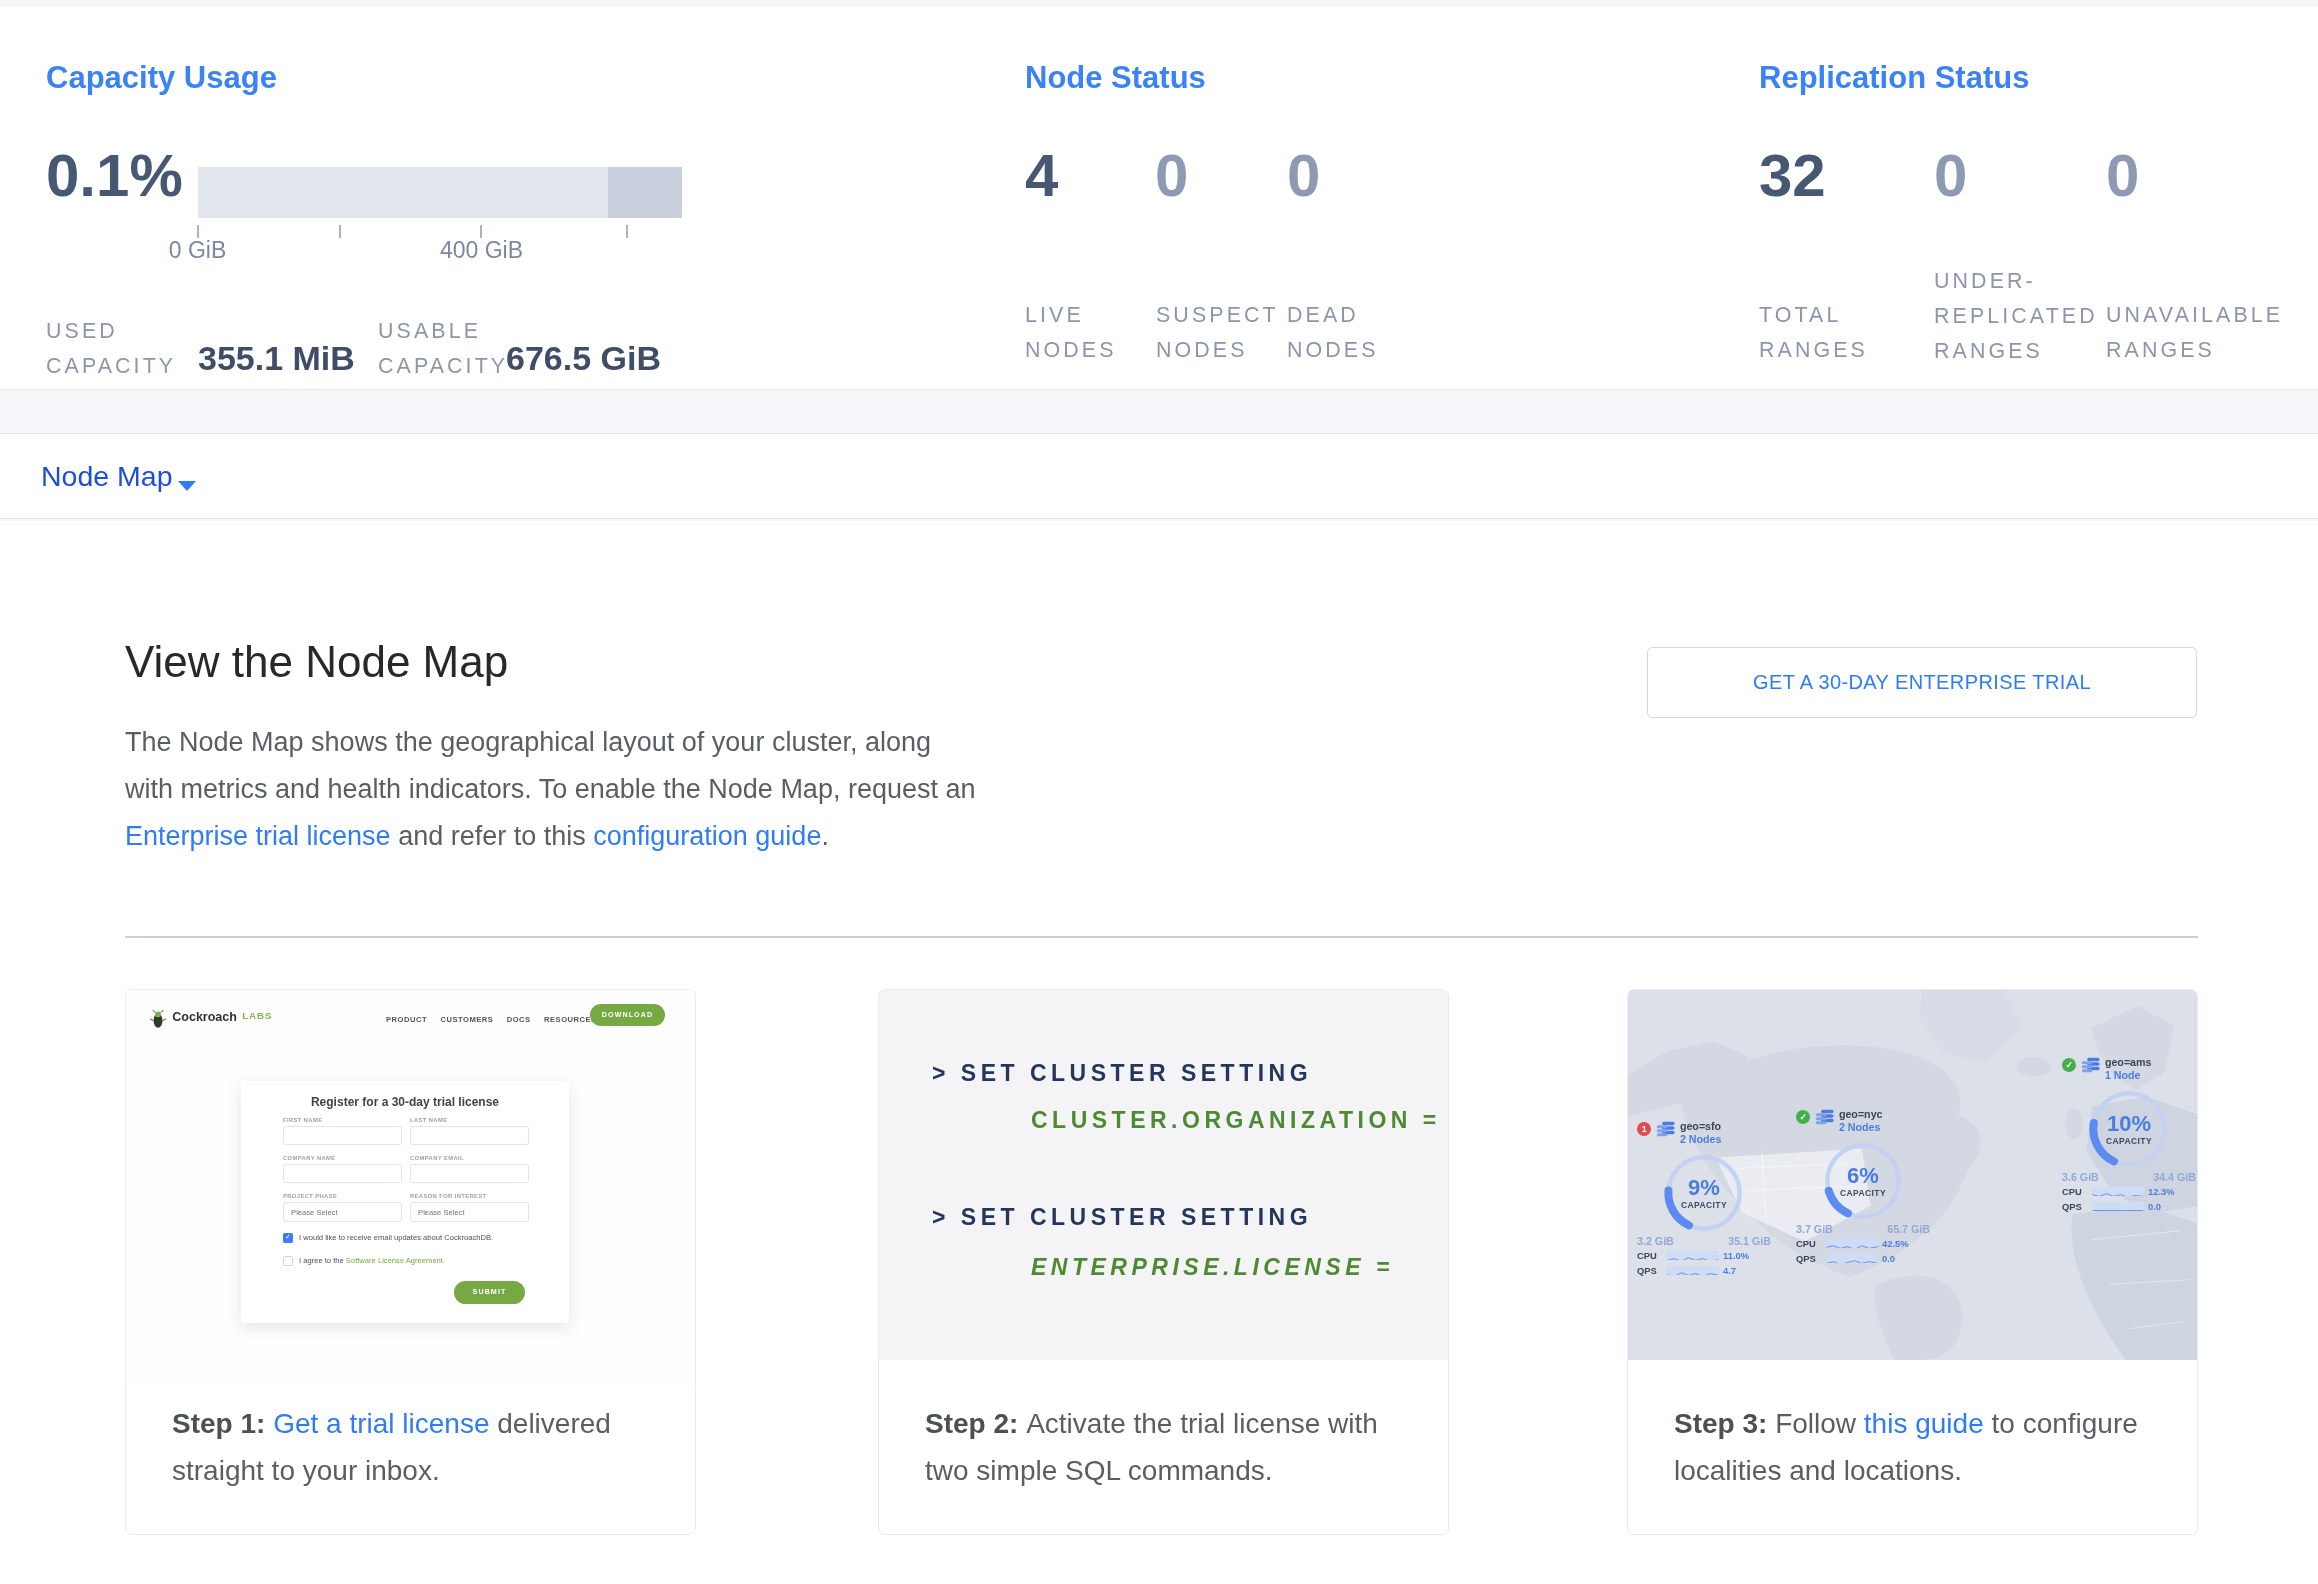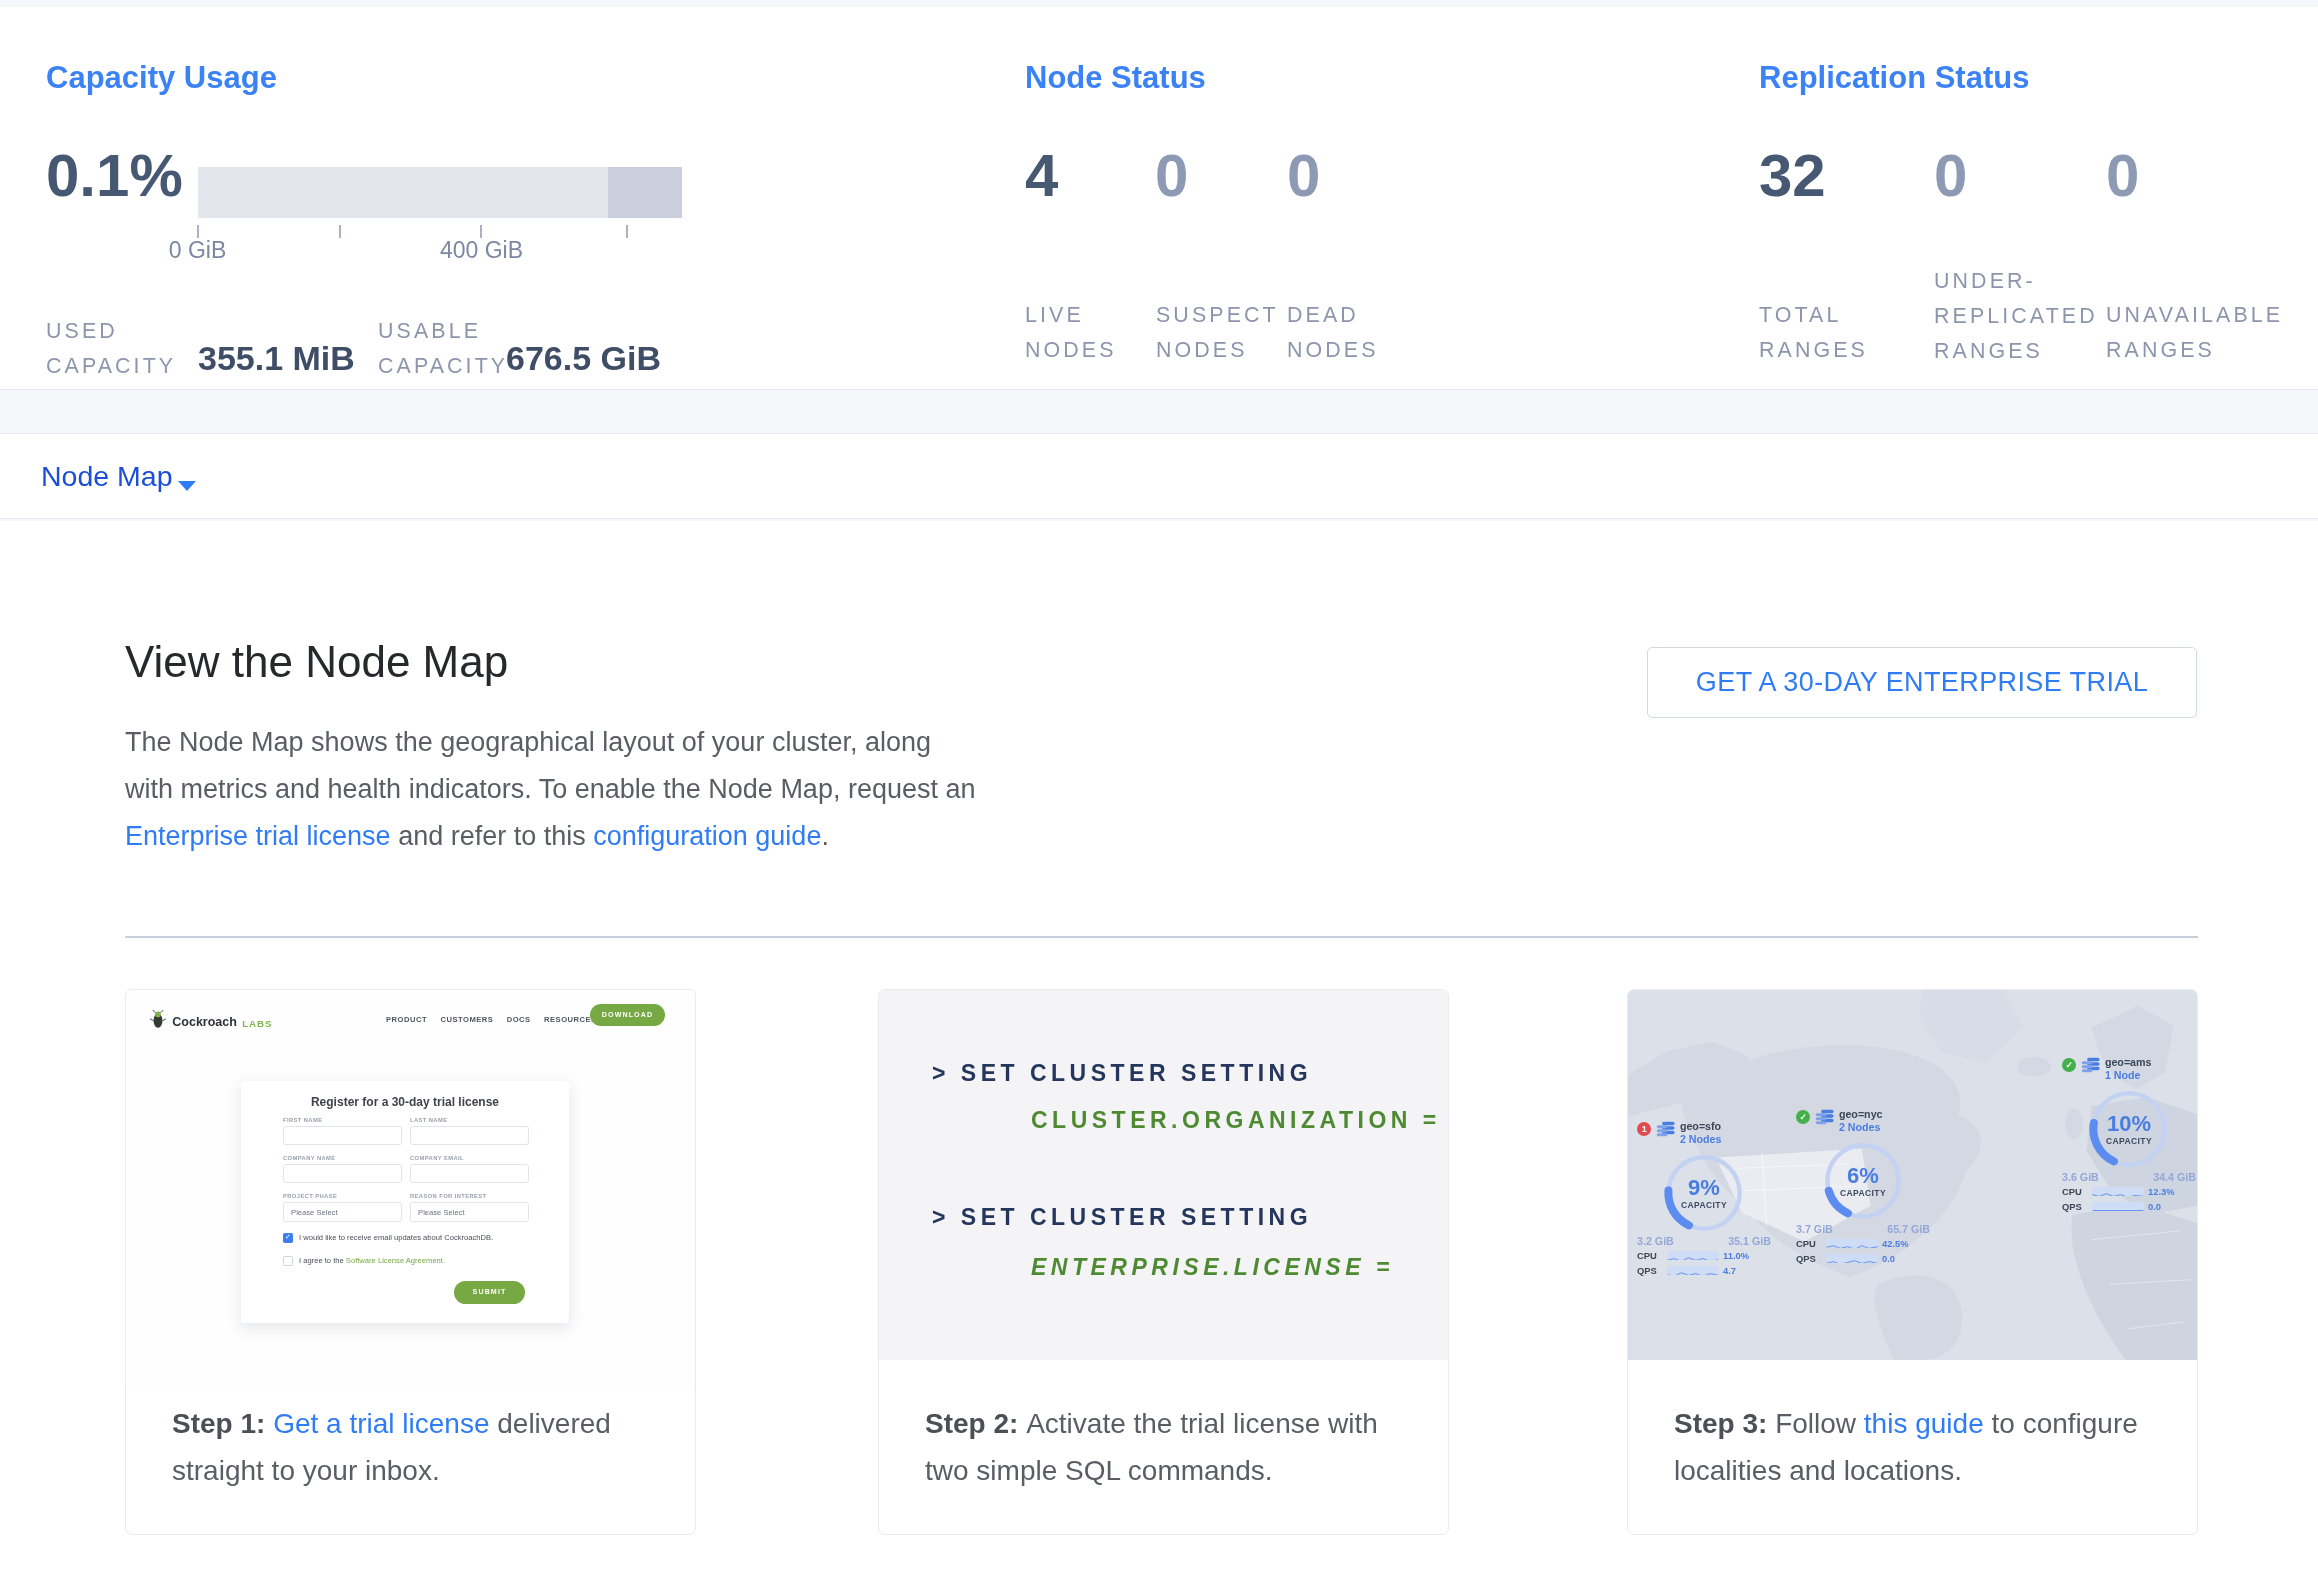--- a/index.html
+++ b/index.html
@@ -46,37 +46,37 @@
   }
 
   
   .content { position:absolute; left:0; top:521px; width:2319px; height:1063px; background:#ffffff;padding-left:22px; }
   .page-h2 { position:absolute; left:125px; top:116px; font-size:44px; font-weight:normal; color:#26282c; }
   .intro-p { position:absolute; left:125px; top:198px; width:856px; font-size:27px; line-height:47px; color:#5a5e64; }
   .link { color:#2f7cf6; cursor:pointer; text-decoration:none; }
   .trial-btn {
     position:absolute; left:1647px; top:126px; width:550px; height:71px;
     background:#fff; border:1.8px solid #d3d8df; border-radius:5.3px;
-    font-size:27px; color:#2f7cf6; letter-spacing:0.4px; text-align:center; line-height:68px;
+    font-size:20px; color:#2f7cf6; letter-spacing:0.4px; text-align:center; line-height:68px;
     cursor:pointer; font-family:"Liberation Sans",sans-serif;
   }
   .divider { position:absolute; left:125px; top:415px; width:2073px; height:1.8px; background:#c9cfda; }
 
   
   .card {
     position:absolute; top:468px; width:571px; height:546px; background:#fff;
     border:1.8px solid #e8eaef; border-radius:7.1px; overflow:hidden;
   }
   .card.c1 { left:125px; } .card.c2 { left:878px; } .card.c3 { left:1627px; }
   .caption { position:absolute; left:46px; top:410px; width:489px; font-size:28px; line-height:47px; color:#5a5e64; }
   .caption b { color:#4b4f56; }
 
   
   .site { position:absolute; left:0; top:0; width:100%; height:397px; background:#fefefe; }
-  .site-logo { position:absolute; left:23px; top:19.6px; display:flex; align-items:flex-end; gap:5.3px; }
+  .site-logo { position:absolute; left:23px; top:19.6px; display:flex; align-items:flex-start; gap:5.3px; }
   .logo-main { font-size:12.5px; font-weight:bold; color:#2e3138; }
   .logo-sub { font-size:9.8px; font-weight:bold; color:#82b554; letter-spacing:0.9px; }
   .site-nav { position:absolute; left:260px; top:25px; display:flex; gap:13.4px; }
   .site-nav span { font-size:7.6px; font-weight:bold; letter-spacing:0.5px; color:#50565e; }
   .dl-pill {
     position:absolute; left:464px; top:14.3px; width:75px; height:22px; background:#76a843;
     border-radius:11.6px; color:#fff; font-size:7.1px; font-weight:bold; letter-spacing:1.1px;
     text-align:center; line-height:22px;
   }
   .form-card {

